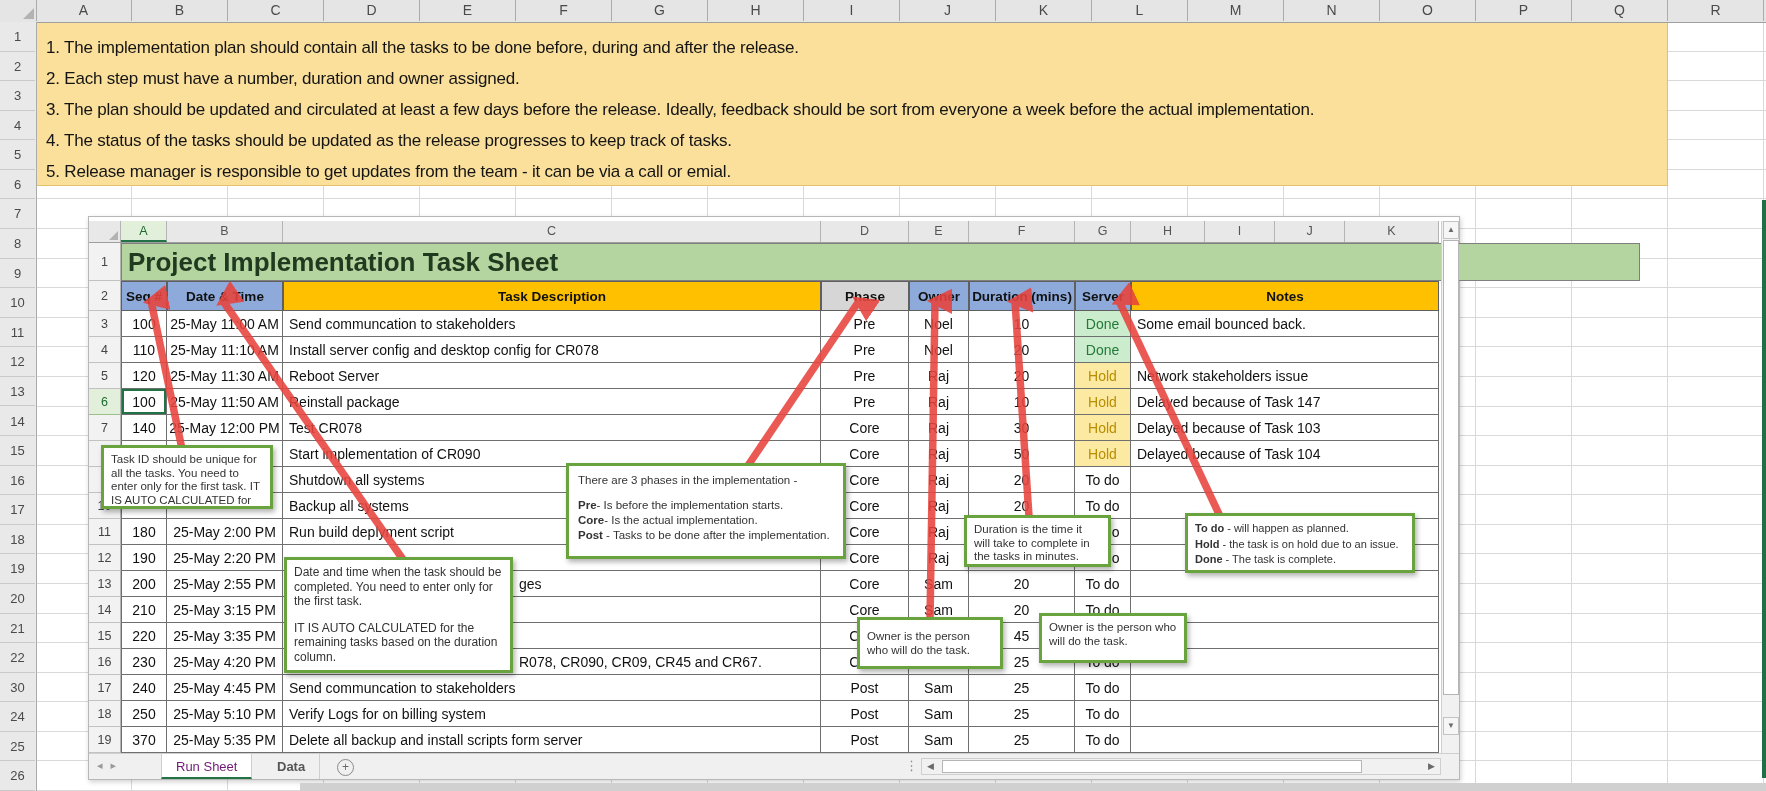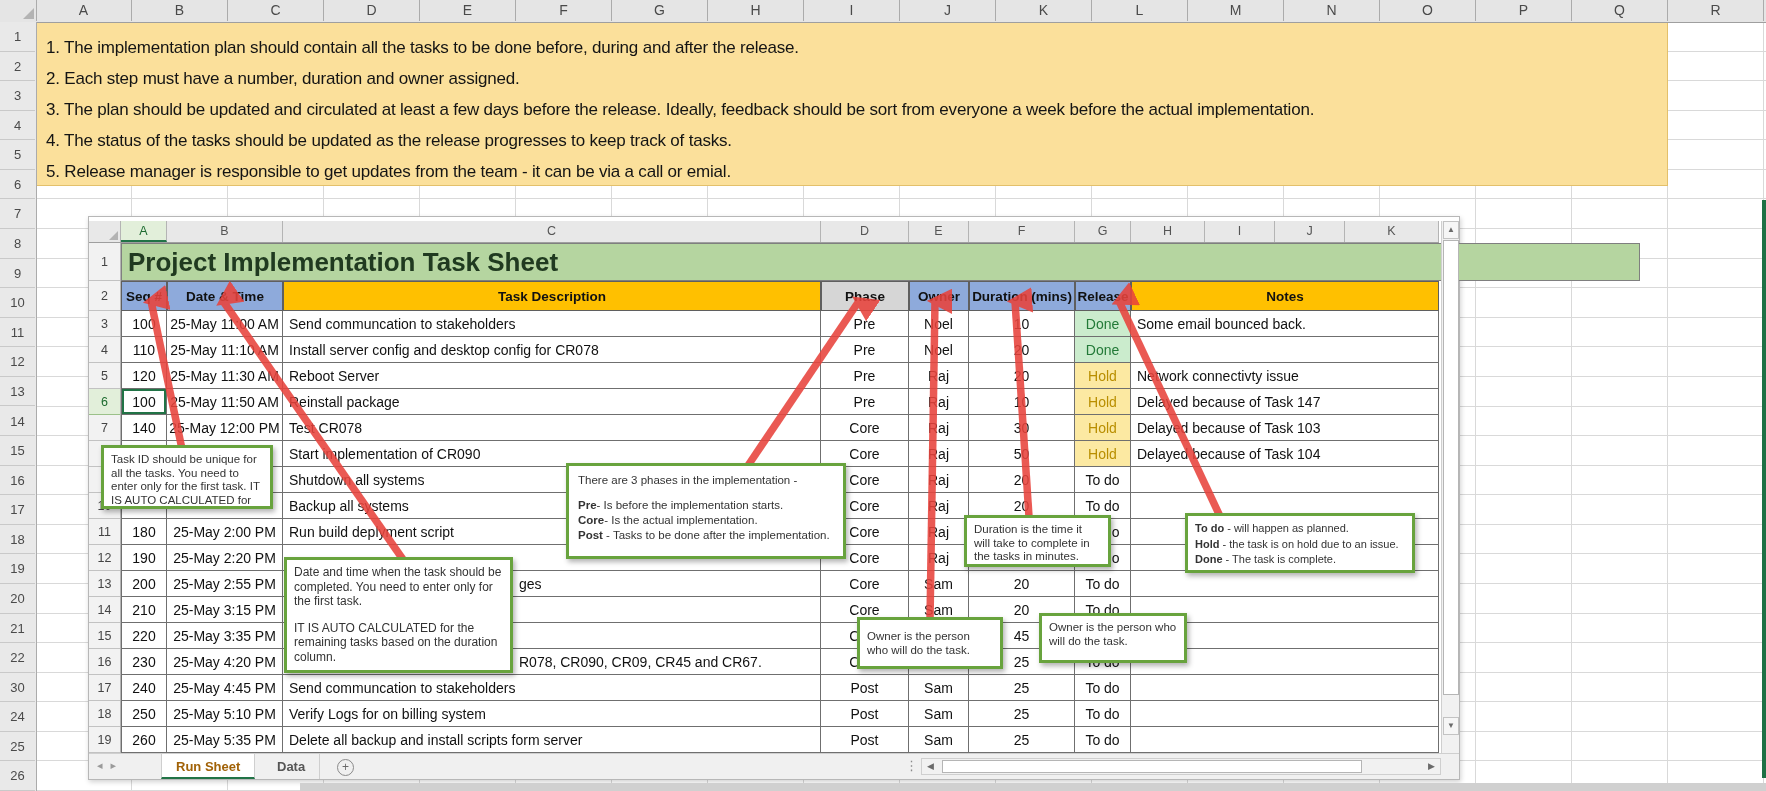--- a/index.html
+++ b/index.html
@@ -72,21 +72,21 @@
   
   .i-vscroll{position:absolute;left:1352px;top:4px;width:18px;height:532px;background:#f1f1f1;
        border-left:1px solid #cfcfcf;box-sizing:border-box;}
   .vs-btn{position:absolute;left:1px;width:16px;height:18px;background:#f6f6f6;border:1px solid #c3c3c3;
        box-sizing:border-box;color:#6b6b6b;font-size:8px;text-align:center;line-height:16px;}
   .vs-thumb{position:absolute;left:1px;width:16px;background:#fff;border:1px solid #b5b5b5;box-sizing:border-box;}
   .i-tabbar{position:absolute;left:0;top:536px;width:1370px;height:26px;background:#f0f0f0;
        border-top:1px solid #cfcfcf;box-sizing:border-box;}
   .tab-nav{position:absolute;top:5px;font-size:11px;color:#9a9a9a;letter-spacing:8px;left:8px;}
   .sheet-tab{position:absolute;top:0;height:25px;line-height:25px;padding:0 14px;font-size:13px;font-weight:bold;}
-  .sheet-tab.active{background:#fff;color:#a16207;font-weight:bold;border-right:1px solid #cfcfcf;
+  .sheet-tab.active{background:#fff;color:#701a75;font-weight:normal;border-right:1px solid #cfcfcf;
        border-left:1px solid #cfcfcf;border-bottom:2px solid #217346;box-sizing:border-box;}
   .sheet-tab.inactive{color:#555;border-right:1px solid #cfcfcf;}
   .add-sheet{position:absolute;top:5px;width:15px;height:15px;border:1px solid #8a8a8a;border-radius:50%;
        color:#6a6a6a;font-size:12px;line-height:14px;text-align:center;}
   .hs-dots{position:absolute;top:4px;color:#8a8a8a;font-size:13px;}
   .h-scroll{position:absolute;top:4px;height:17px;background:#f1f1f1;border:1px solid #cfcfcf;box-sizing:border-box;}
   .hs-btn{position:absolute;top:0;width:17px;height:15px;color:#6a6a6a;font-size:9px;text-align:center;line-height:15px;}
   .hs-thumb{position:absolute;top:1px;height:13px;background:#fff;border:1px solid #b5b5b5;box-sizing:border-box;}
   .edge-green{position:absolute;left:1762px;top:200px;width:4px;height:578px;background:#1e7145;z-index:8;}
   .bottom-strip{position:absolute;left:300px;top:783px;width:1466px;height:8px;background:#d0d0d0;z-index:8;}
@@ -205,21 +205,21 @@
 
   <div class="i-table">
     <div class="i-title">Project Implementation Task Sheet</div>
     <div class="i-hdrrow" id="i-hdr">
         <div class="ihc blue" style="left: 0px; width: 46px;">Seq #</div>
         <div class="ihc blue" style="left: 46px; width: 116px;">Date &amp; Time</div>
         <div class="ihc orange" style="left: 162px; width: 538px;">Task Description</div>
         <div class="ihc grey" style="left: 700px; width: 88px;">Phase</div>
         <div class="ihc blue" style="left: 788px; width: 60px;">Owner</div>
         <div class="ihc blue" style="left: 848px; width: 106px;">Duration (mins)</div>
-        <div class="ihc blue" style="left: 954px; width: 56px;">Release</div>
+        <div class="ihc blue" style="left: 954px; width: 56px;">Server</div>
         <div class="ihc orange" style="left: 1010px; width: 308px;">Notes</div>
       </div>
     <div class="i-rows" id="i-data">
         <div class="irow" style="top: 0px;">
           <div class="icell c first" style="left: 0px; width: 46px;">100</div>
           <div class="icell c" style="left: 46px; width: 116px;">25-May 11:00 AM</div>
           <div class="icell l" style="left: 162px; width: 538px;">Send communcation to stakeholders</div>
           <div class="icell c" style="left: 700px; width: 88px;">Pre</div>
           <div class="icell c" style="left: 788px; width: 60px;">Noel</div>
           <div class="icell c" style="left: 848px; width: 106px;">10</div>
@@ -237,21 +237,21 @@
           <div class="icell l" style="left: 1010px; width: 308px;"></div>
         </div>
         <div class="irow" style="top: 52px;">
           <div class="icell c first" style="left: 0px; width: 46px;">120</div>
           <div class="icell c" style="left: 46px; width: 116px;">25-May 11:30 AM</div>
           <div class="icell l" style="left: 162px; width: 538px;">Reboot Server</div>
           <div class="icell c" style="left: 700px; width: 88px;">Pre</div>
           <div class="icell c" style="left: 788px; width: 60px;">Raj</div>
           <div class="icell c" style="left: 848px; width: 106px;">20</div>
           <div class="icell c st-hold" style="left: 954px; width: 56px;">Hold</div>
-          <div class="icell l" style="left: 1010px; width: 308px;">Network connectivty issue</div>
+          <div class="icell l" style="left: 1010px; width: 308px;">Network stakeholders issue</div>
         </div>
         <div class="irow" style="top: 78px;">
           <div class="icell c first activecell" style="left: 0px; width: 46px;">100</div>
           <div class="icell c" style="left: 46px; width: 116px;">25-May 11:50 AM</div>
           <div class="icell l" style="left: 162px; width: 538px;">Reinstall package</div>
           <div class="icell c" style="left: 700px; width: 88px;">Pre</div>
           <div class="icell c" style="left: 788px; width: 60px;">Raj</div>
           <div class="icell c" style="left: 848px; width: 106px;">10</div>
           <div class="icell c st-hold" style="left: 954px; width: 56px;">Hold</div>
           <div class="icell l" style="left: 1010px; width: 308px;">Delayed because of Task 147</div>
@@ -370,21 +370,21 @@
           <div class="icell c first" style="left: 0px; width: 46px;">250</div>
           <div class="icell c" style="left: 46px; width: 116px;">25-May 5:10 PM</div>
           <div class="icell l" style="left: 162px; width: 538px;">Verify Logs for on billing system</div>
           <div class="icell c" style="left: 700px; width: 88px;">Post</div>
           <div class="icell c" style="left: 788px; width: 60px;">Sam</div>
           <div class="icell c" style="left: 848px; width: 106px;">25</div>
           <div class="icell c" style="left: 954px; width: 56px;">To do</div>
           <div class="icell l" style="left: 1010px; width: 308px;"></div>
         </div>
         <div class="irow" style="top: 416px;">
-          <div class="icell c first" style="left: 0px; width: 46px;">260</div>
+          <div class="icell c first" style="left: 0px; width: 46px;">370</div>
           <div class="icell c" style="left: 46px; width: 116px;">25-May 5:35 PM</div>
           <div class="icell l" style="left: 162px; width: 538px;">Delete all backup and install scripts form server</div>
           <div class="icell c" style="left: 700px; width: 88px;">Post</div>
           <div class="icell c" style="left: 788px; width: 60px;">Sam</div>
           <div class="icell c" style="left: 848px; width: 106px;">25</div>
           <div class="icell c" style="left: 954px; width: 56px;">To do</div>
           <div class="icell l" style="left: 1010px; width: 308px;"></div>
         </div>
       </div>
   </div>

